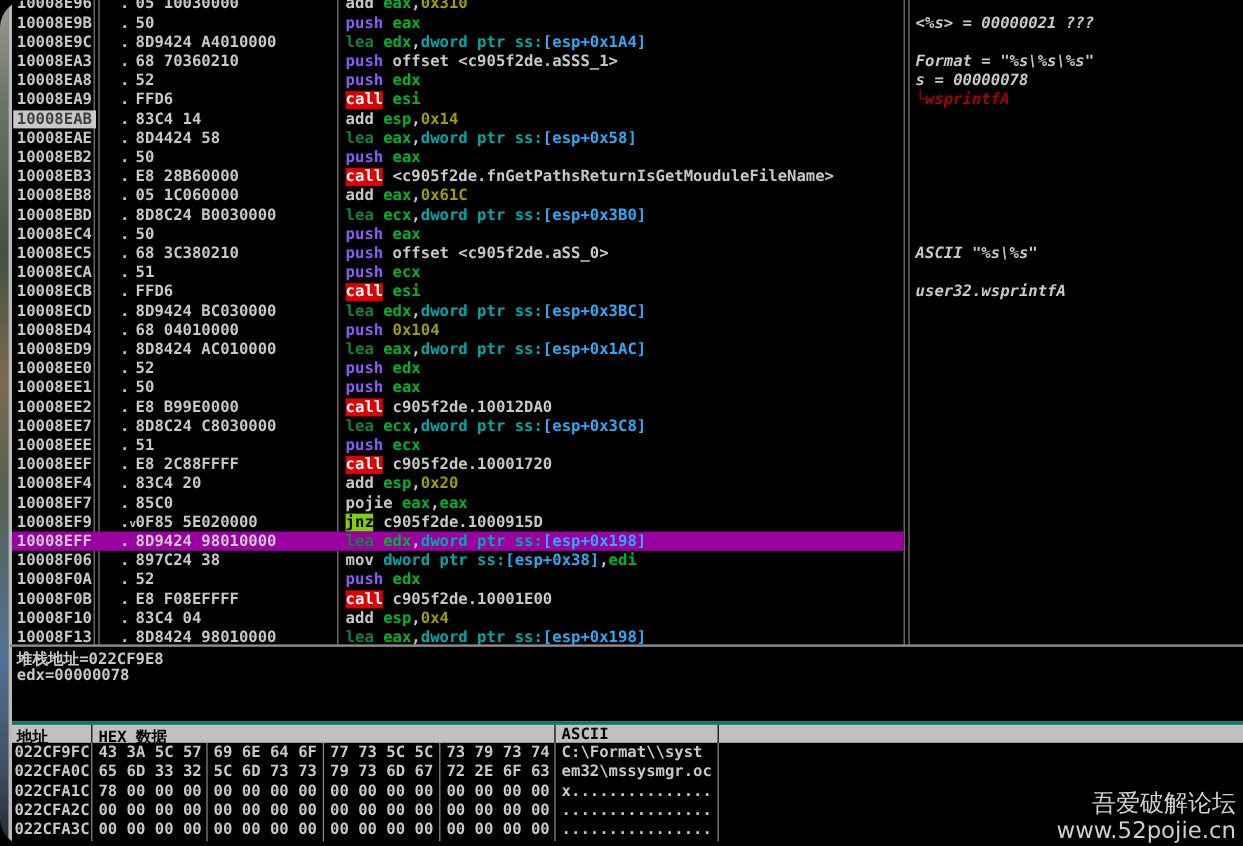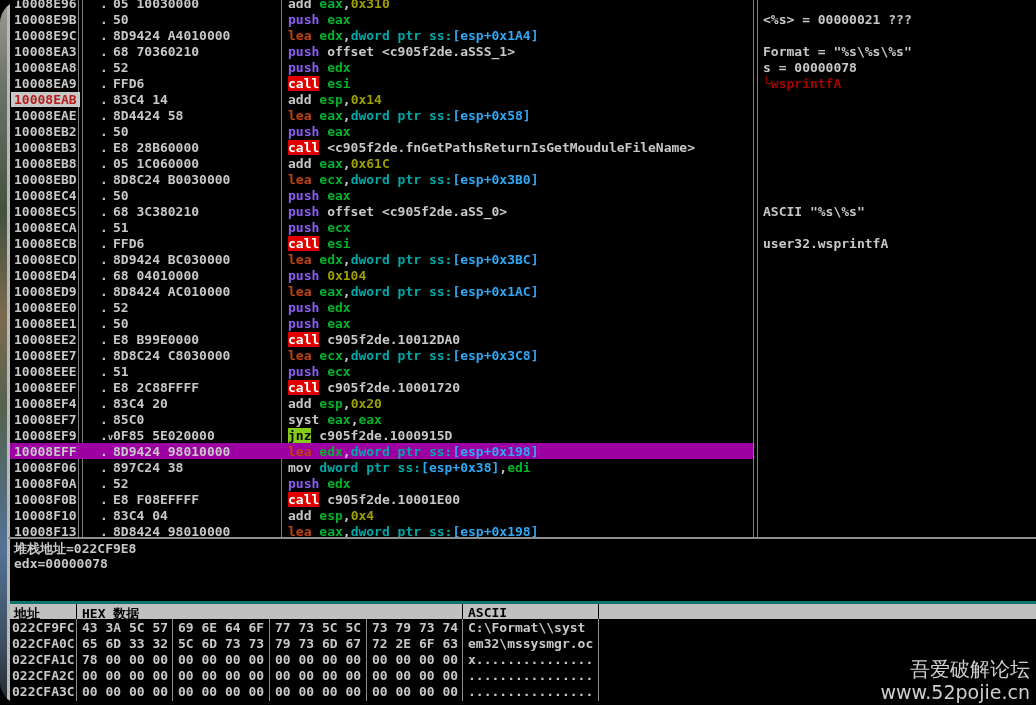--- a/index.html
+++ b/index.html
@@ -10,28 +10,28 @@
   #wallpaper{position:absolute;left:0;top:0;width:7px;height:705px;
     background:linear-gradient(#9a9a92 0%,#6d746a 12%,#43523f 30%,#7c6a50 45%,#55624f 58%,#537296 78%,#3c4c5c 92%,#22282c 100%);}
   #winborder{position:absolute;left:7px;top:0;width:3px;height:705px;background:#b9b9b9;}
   
   #disasm{position:absolute;left:10px;top:0;width:1026px;height:538px;overflow:hidden;background:#000;}
   #disasm-rows{margin-top:-5px;}
   .drow{position:relative;height:16px;}
   .selbar{position:absolute;left:0;top:0;bottom:0;width:743px;background:#9c00a2;}
   .col{position:absolute;top:2px;white-space:pre;line-height:13px;}
   .addr{left:4px;}
-  .addrchip{background:#c8c8c8;color:#b91c1c;padding:0 3px;margin-left:-3px;}
+  .addrchip{background:#c8c8c8;color:#404040;padding:0 3px;margin-left:-3px;}
   .mark{left:90px;}
   .bytes{left:103px;}
   .asm{left:278px;}
-  .cmt{left:753px;}
+  .cmt{left:753px;font-style:italic;}
   
   .pu{color:#8b5cf6;}
-  .lw{color:#c2410c;}
+  .lw{color:#15803d;}
   .rg{color:#00b42a;}
   .im{color:#9e9e00;}
   .mm{color:#00a8a8;}
   .br{color:#2fa8f5;}
   .cl{background:#e00000;color:#ffffff;}
   .jn{background:#84cc16;color:#000000;}
   .rd{color:#a80000;}
   .un{}
   .tv{font-size:9px;}
   
@@ -229,21 +229,21 @@
         <div class="drow">
           <span class="col addr"><span>10008EF4</span></span>
           <span class="col mark"><span>.</span></span>
           <span class="col bytes"><span>83C4 20</span></span>
           <span class="col asm"><span>add </span><span class="rg">esp</span><span>,</span><span class="im">0x20</span></span>
         </div>
         <div class="drow">
           <span class="col addr"><span>10008EF7</span></span>
           <span class="col mark"><span>.</span></span>
           <span class="col bytes"><span>85C0</span></span>
-          <span class="col asm"><span>syst </span><span class="rg">eax</span><span>,</span><span class="rg">eax</span></span>
+          <span class="col asm"><span>pojie </span><span class="rg">eax</span><span>,</span><span class="rg">eax</span></span>
         </div>
         <div class="drow">
           <span class="col addr"><span>10008EF9</span></span>
           <span class="col mark"><span>.</span><span class="tv">v</span></span>
           <span class="col bytes"><span>0F85 5E020000</span></span>
           <span class="col asm"><span class="jn">jnz</span><span> c905f2de.1000915D</span></span>
         </div>
         <div class="drow">
           <div class="selbar"></div>
           <span class="col addr"><span>10008EFF</span></span>

